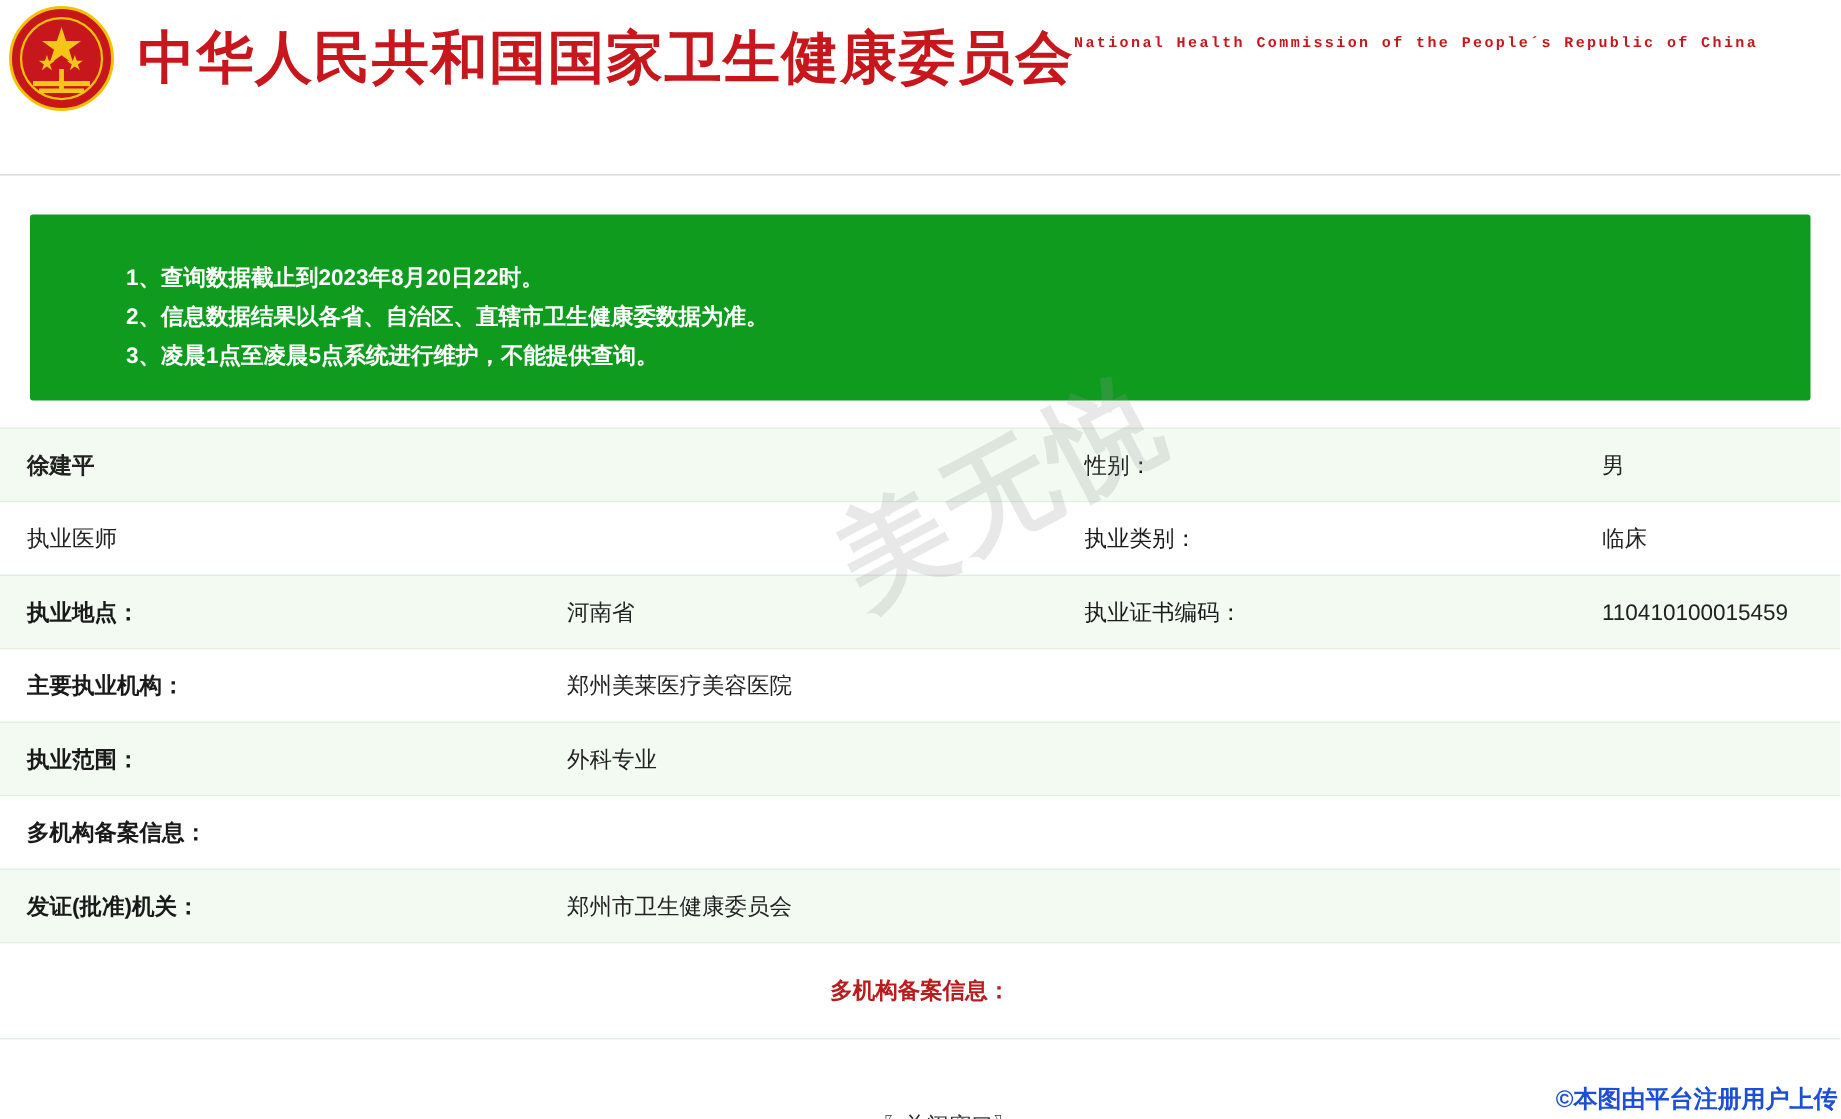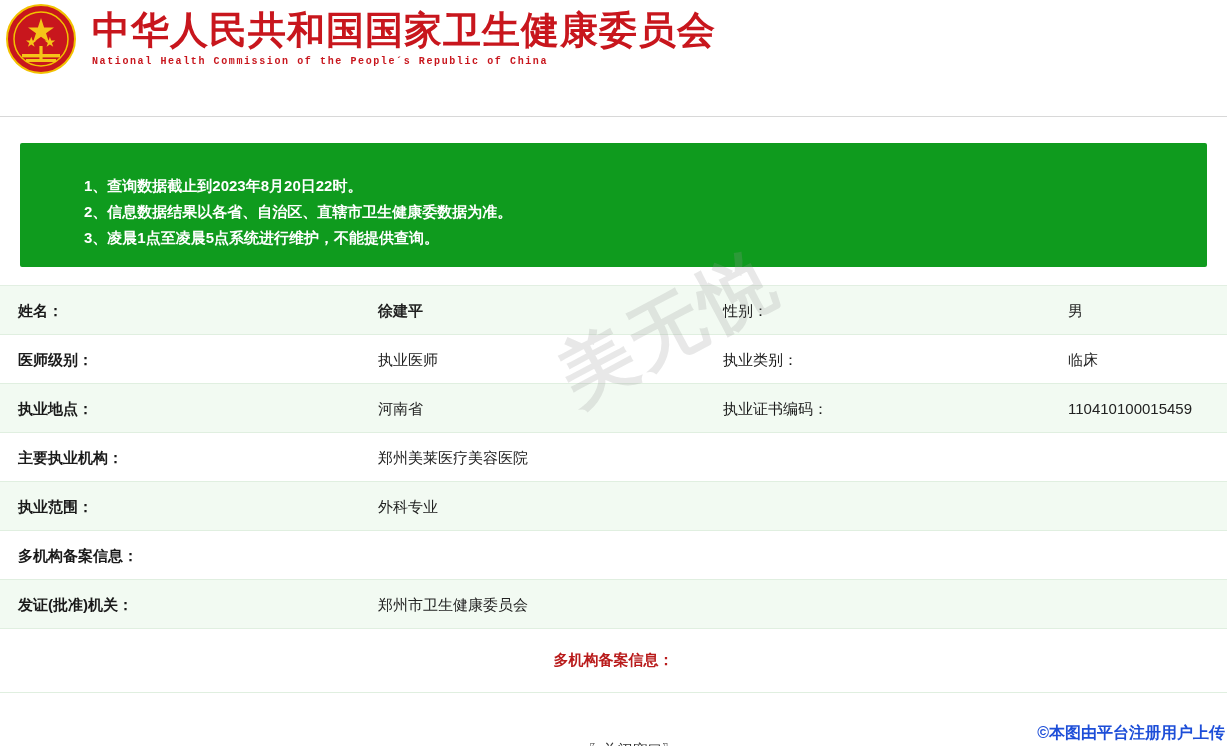--- a/index.html
+++ b/index.html
@@ -31,21 +31,21 @@
   .emblem {
     width: 74px;
     height: 74px;
     flex: 0 0 74px;
     position: relative;
   }
   .emblem svg { display: block; }
   .header-titles {
     margin-left: 14px;
     display: flex;
-    flex-direction: column;
+    flex-direction: row;
     justify-content: flex-start;
   }
   .header-cn {
     font-family: "DejaVu Sans", "Liberation Sans", sans-serif;
     font-size: 38px;
     font-weight: bold;
     color: #c8161d;
     letter-spacing: 1px;
     line-height: 1.05;
     white-space: nowrap;
@@ -207,28 +207,26 @@
 
 <div class="notice">
   <div class="notice-line">1、查询数据截止到2023年8月20日22时。</div>
   <div class="notice-line">2、信息数据结果以各省、自治区、直辖市卫生健康委数据为准。</div>
   <div class="notice-line">3、凌晨1点至凌晨5点系统进行维护，不能提供查询。</div>
 </div>
 
 <div class="table">
 
   <div class="row alt">
-    <div class="cell label">姓名：</div>
     <div class="cell value name value-wide">徐建平</div>
     <div class="cell label2">性别：</div>
     <div class="cell value2">男</div>
   </div>
 
   <div class="row plain">
-    <div class="cell label">医师级别：</div>
     <div class="cell value value-wide">执业医师</div>
     <div class="cell label2">执业类别：</div>
     <div class="cell value2">临床</div>
   </div>
 
   <div class="row alt">
     <div class="cell label">执业地点：</div>
     <div class="cell value value-wide">河南省</div>
     <div class="cell label2">执业证书编码：</div>
     <div class="cell value2">110410100015459</div>

